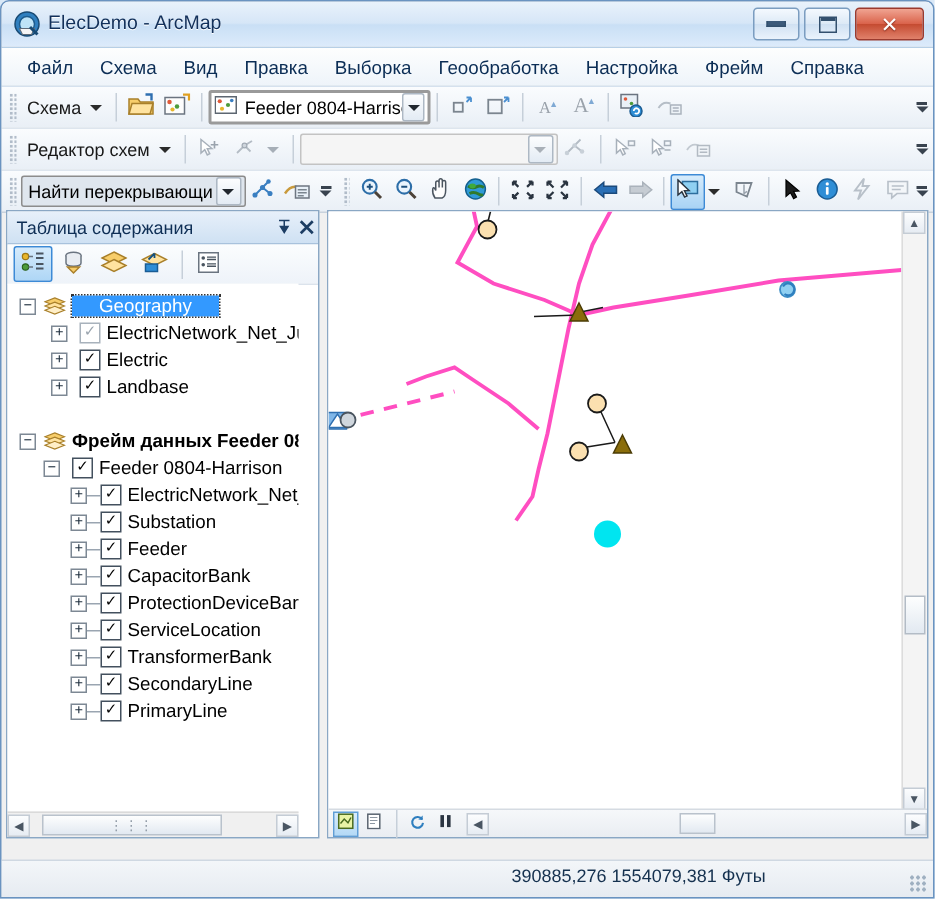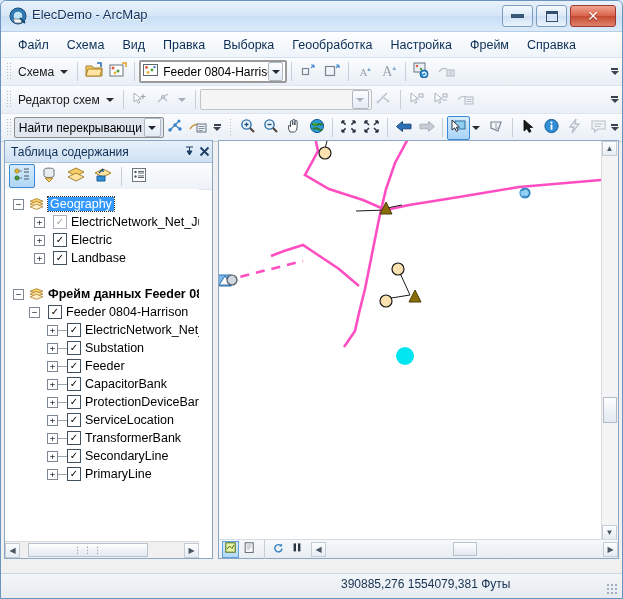--- a/index.html
+++ b/index.html
@@ -148,21 +148,21 @@
     font-size:9px;line-height:1;color:#20303f;flex:none;font-family:"DejaVu Sans Mono",monospace;
   }
   .cb{
     width:12px;height:12px;border:1px solid #43505e;background:#fff;flex:none;
     display:inline-flex;align-items:center;justify-content:center;
     font-size:10px;line-height:1;color:#000;
   }
   .cb.dim{border-color:#a8b2bc;color:#9aa4ae;}
   .stack{width:15px;height:12px;flex:none;}
   .tlabel{margin-left:4px;}
-  .tlabel.sel{background:#3399ff;color:#fff;outline:1px dotted #333;padding:0 2px;}
+  .tlabel.sel{background:#3399ff;color:#fff;outline:1px dotted #333;padding:0 18px;}
   .tlabel.bold{font-weight:bold;}
   .tline{width:9px;height:1px;background:#9aa5b1;flex:none;}
   .toc-hscroll{
     position:absolute;left:0;right:13px;bottom:0;height:16px;
     background:#f0f0f0;border-top:1px solid #dadada;display:flex;align-items:center;
   }
   .sb-arrow{
     width:15px;height:15px;display:flex;align-items:center;justify-content:center;
     background:linear-gradient(to bottom,#fcfdfe,#e6ecf3);border:1px solid #c4ccd5;
     box-sizing:border-box;color:#4a5663;font-size:8px;

